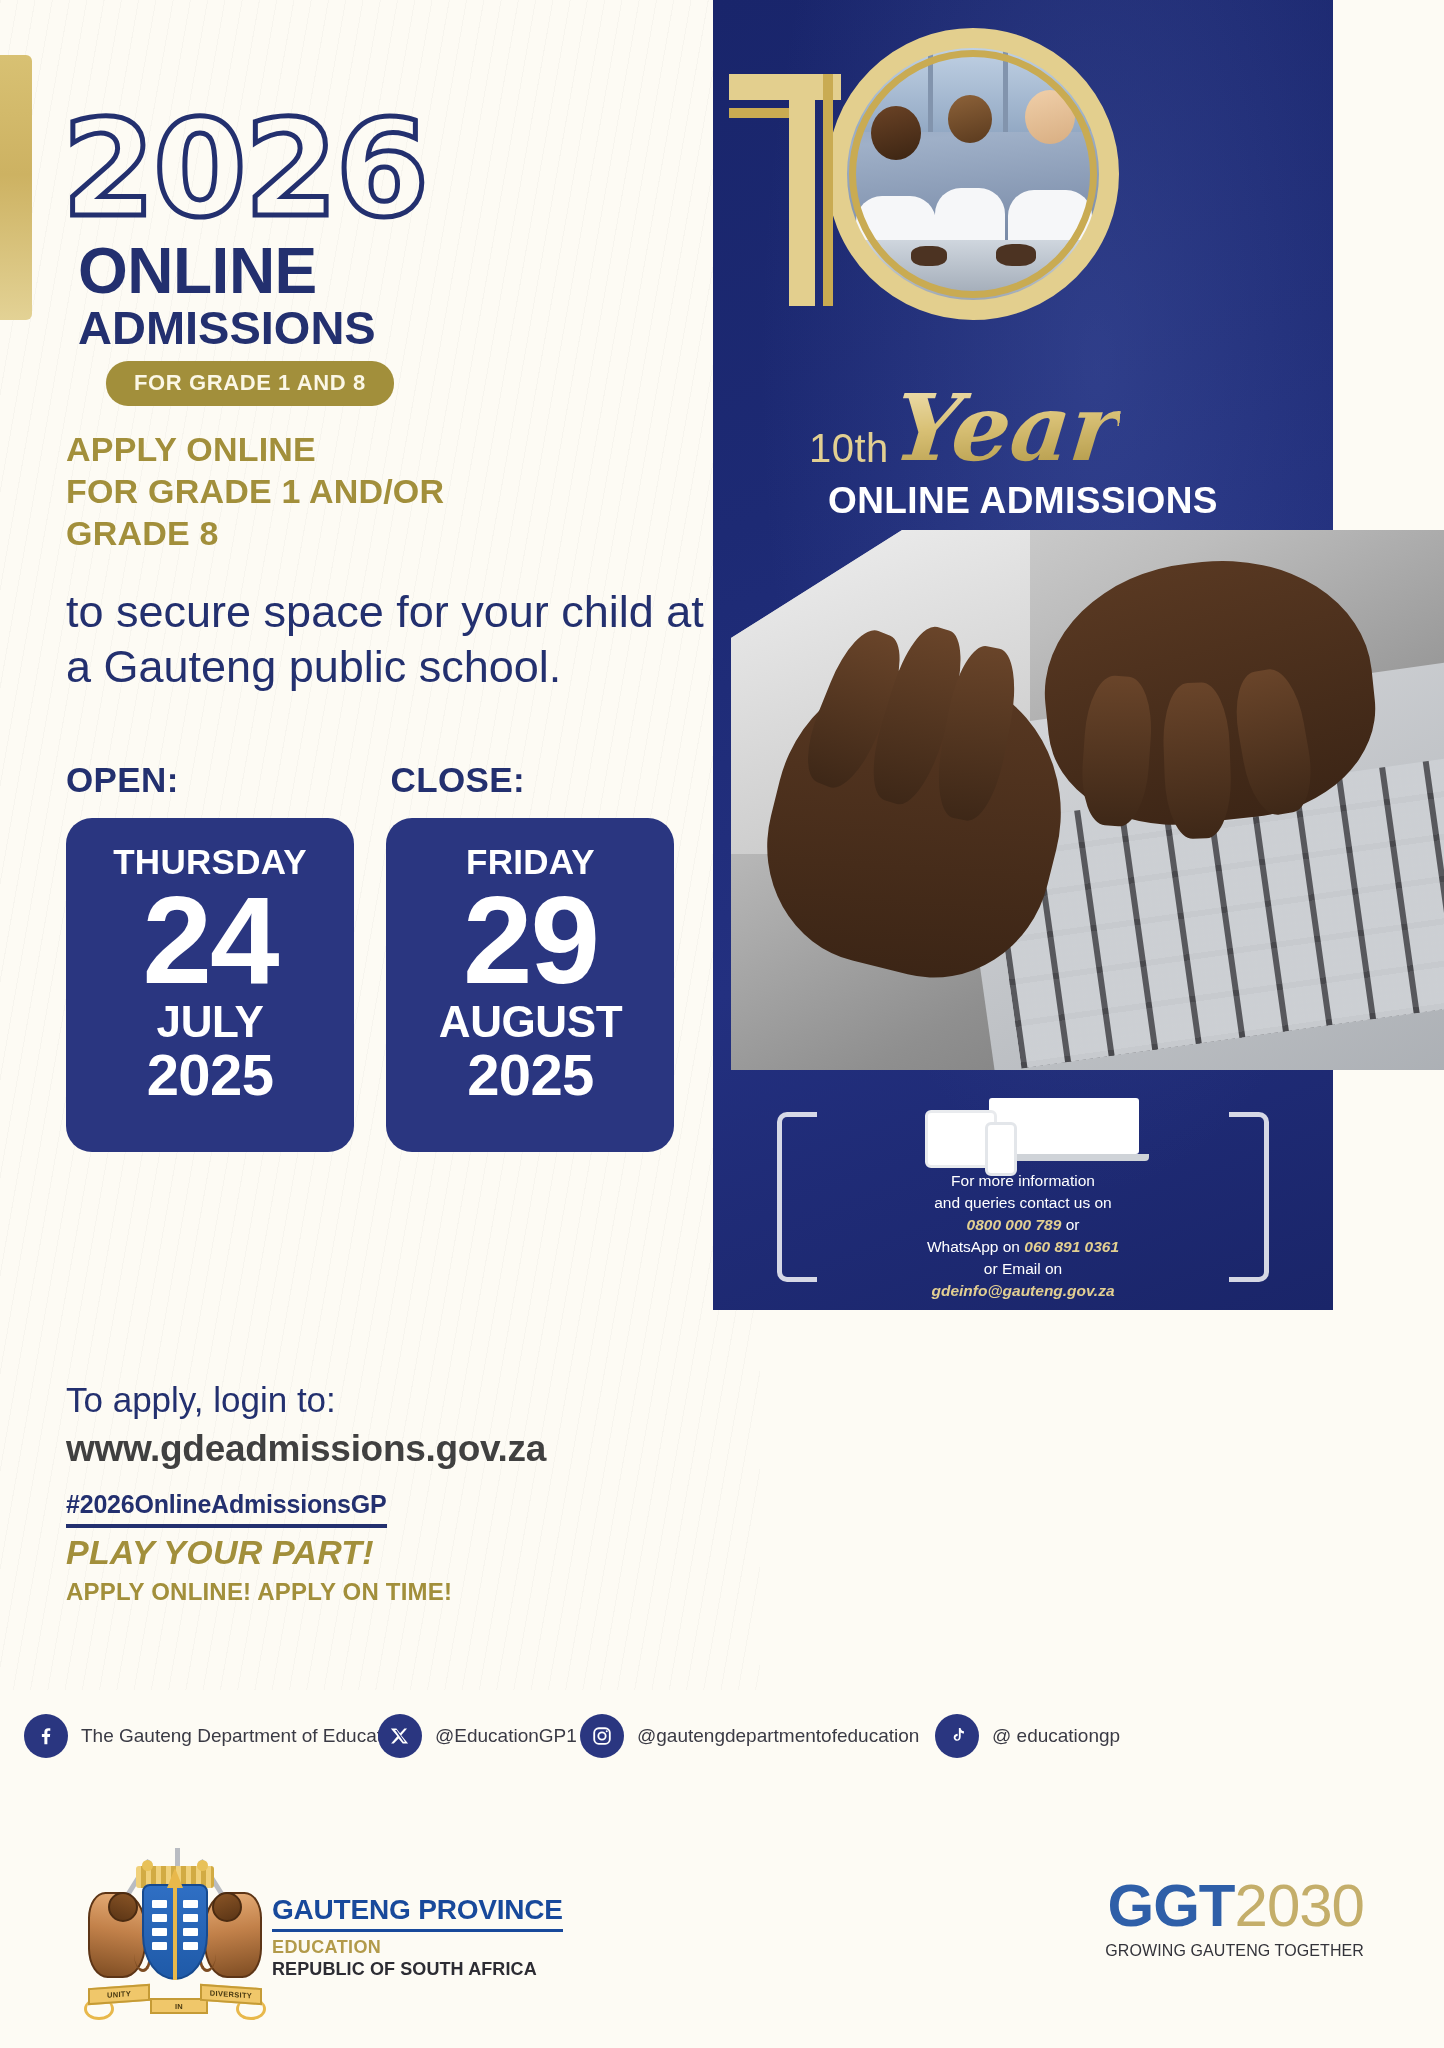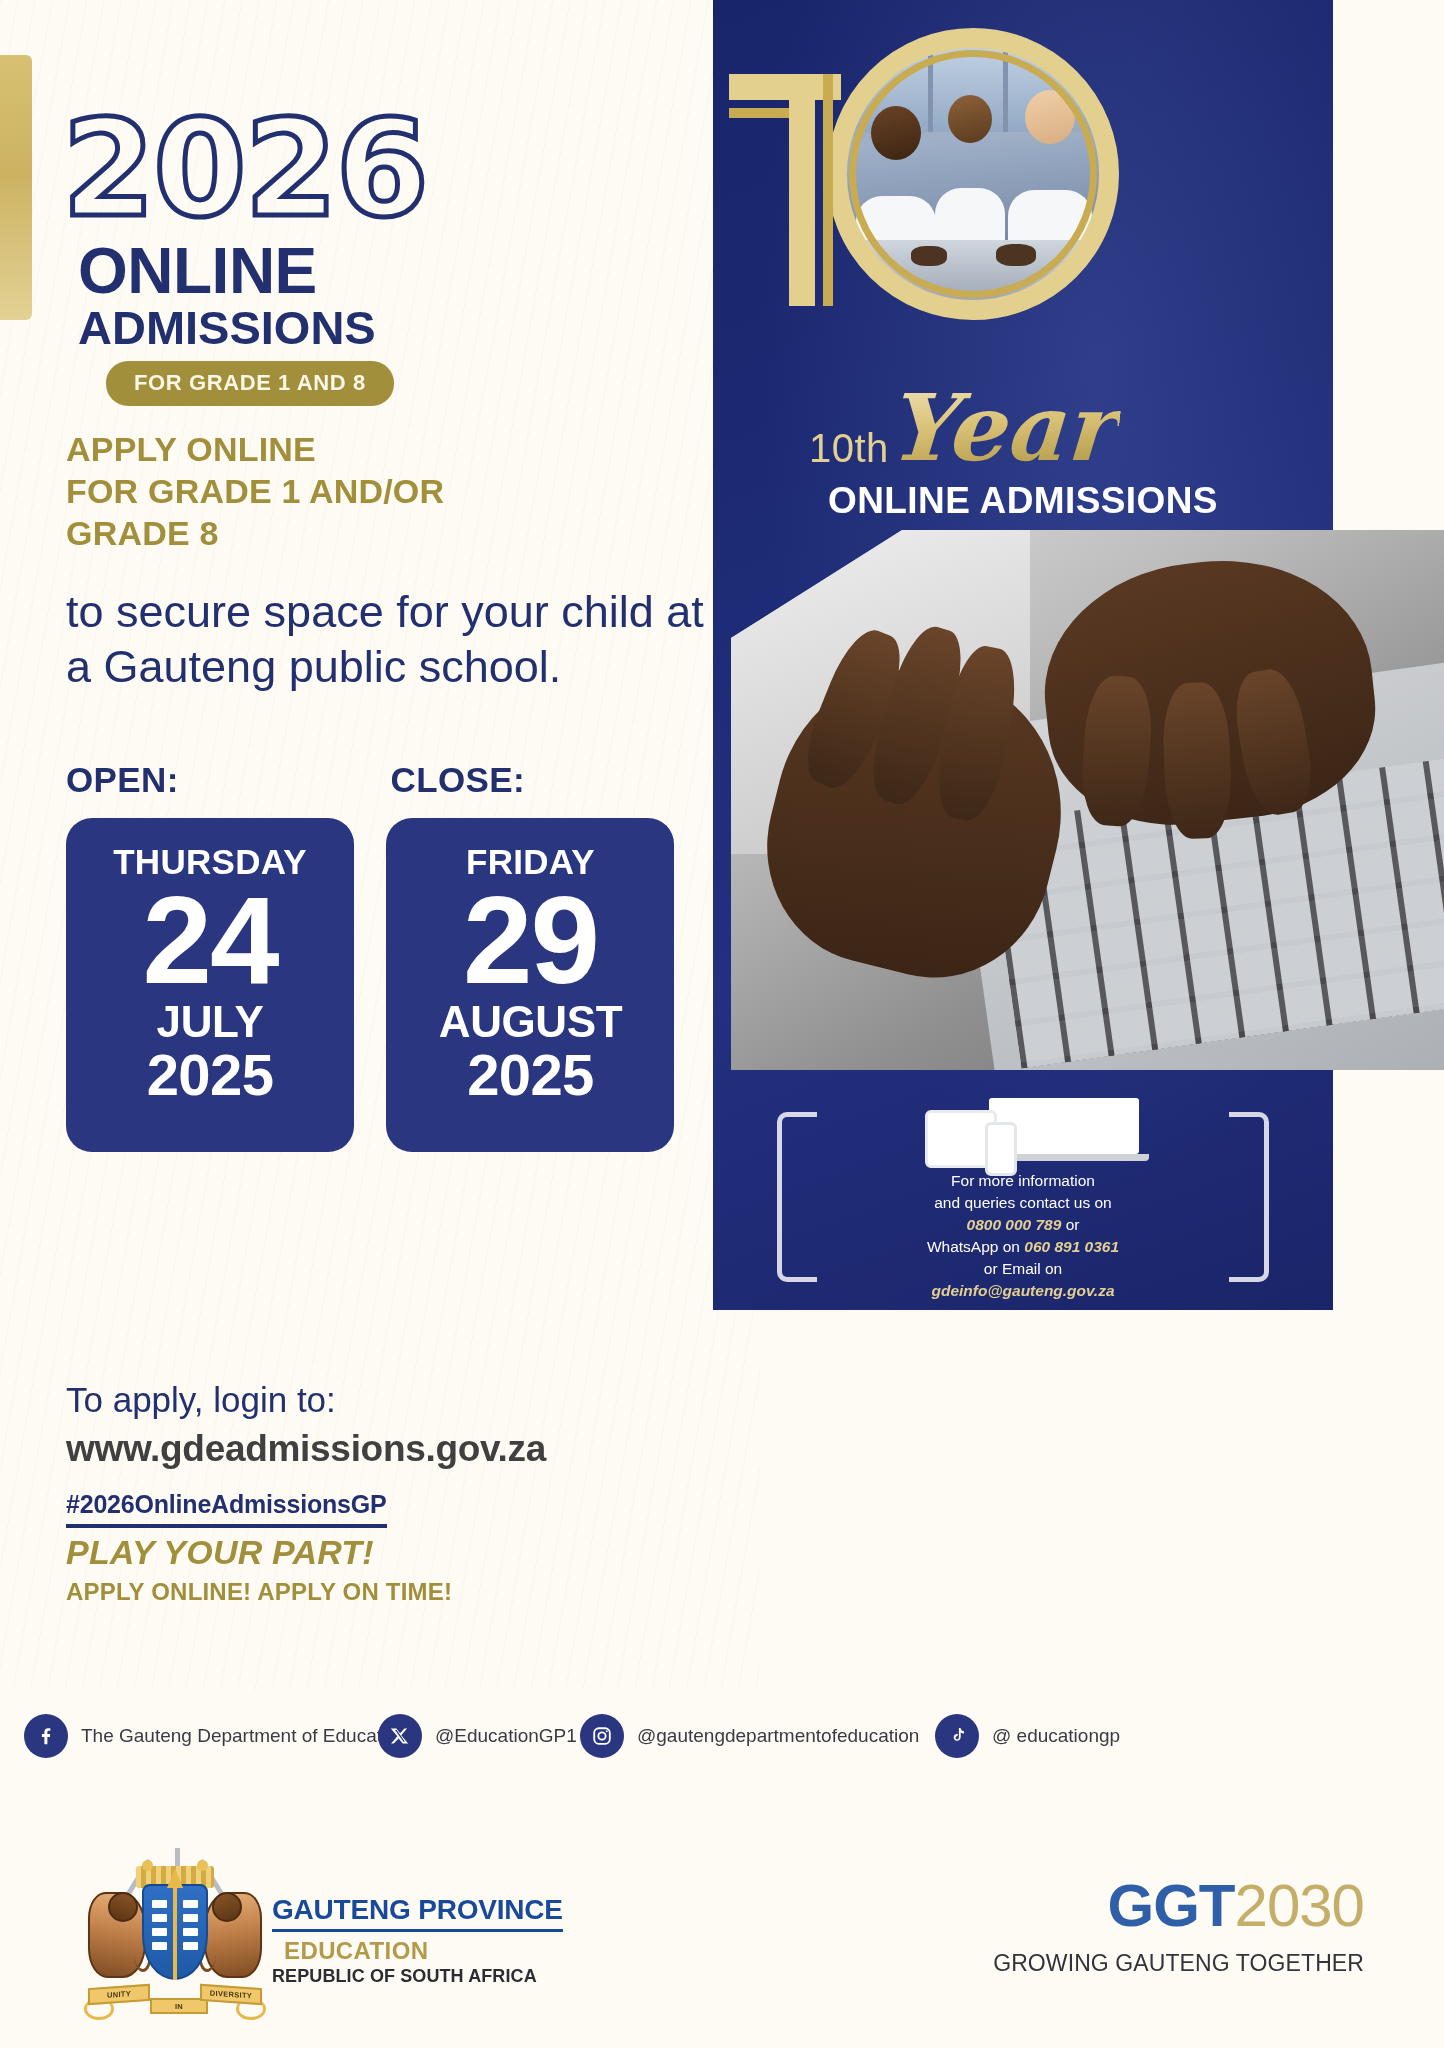--- a/index.html
+++ b/index.html
@@ -252,28 +252,28 @@
     display:flex; align-items:center; justify-content:center;
     font-size:7.5px; font-weight:700; color:#4a3a12; letter-spacing:0.3px; }
   .rb-l{ left:0; top:0; width:62px; height:17px; transform:skewY(-4deg); }
   .rb-c{ left:62px; top:12px; width:58px; height:16px; }
   .rb-r{ right:0; top:0; width:62px; height:17px; transform:skewY(4deg); }
   .coa-swirl{ position:absolute; bottom:-2px; width:30px; height:22px;
     border:3px solid #e8b84b; border-radius:50%; border-top:none; }
 
   .gp-text{ position:absolute; left:272px; top:56px; }
   .gp-title{ font-size:28px; font-weight:700; color:#18499b; letter-spacing:-0.2px; border-bottom:3px solid #18499b; padding-bottom:3px; display:inline-block; }
-  .gp-edu{ font-size:24px; font-weight:700; color:#b29a4a; letter-spacing:0.4px; margin-top:5px;margin-left:12px; }
+  .gp-edu{ font-size:18px; font-weight:700; color:#b29a4a; letter-spacing:0.4px; margin-top:5px; }
   .gp-rsa{ font-size:18px; font-weight:700; color:#2c2c33; letter-spacing:0.1px; margin-top:1px; }
 
   .ggt{ position:absolute; right:80px; top:38px; text-align:right; }
   .ggt-row{ font-size:60px; line-height:1.0; letter-spacing:-1px; }
   .ggt-g{ font-weight:700; color:#2f5fa8; }
   .ggt-n{ font-weight:400; color:#c4ae6a; }
-  .ggt-sub{ font-size:23px; color:#33333a; margin-top:14px; letter-spacing:0.1px; }
+  .ggt-sub{ font-size:16px; color:#33333a; margin-top:6px; letter-spacing:0.1px; }
 </style>
 </head>
 <body>
 
 <div class="poster">
 
   <div class="texture"></div>
   <div class="gold-tab"></div>
 
   <div class="right-col">

